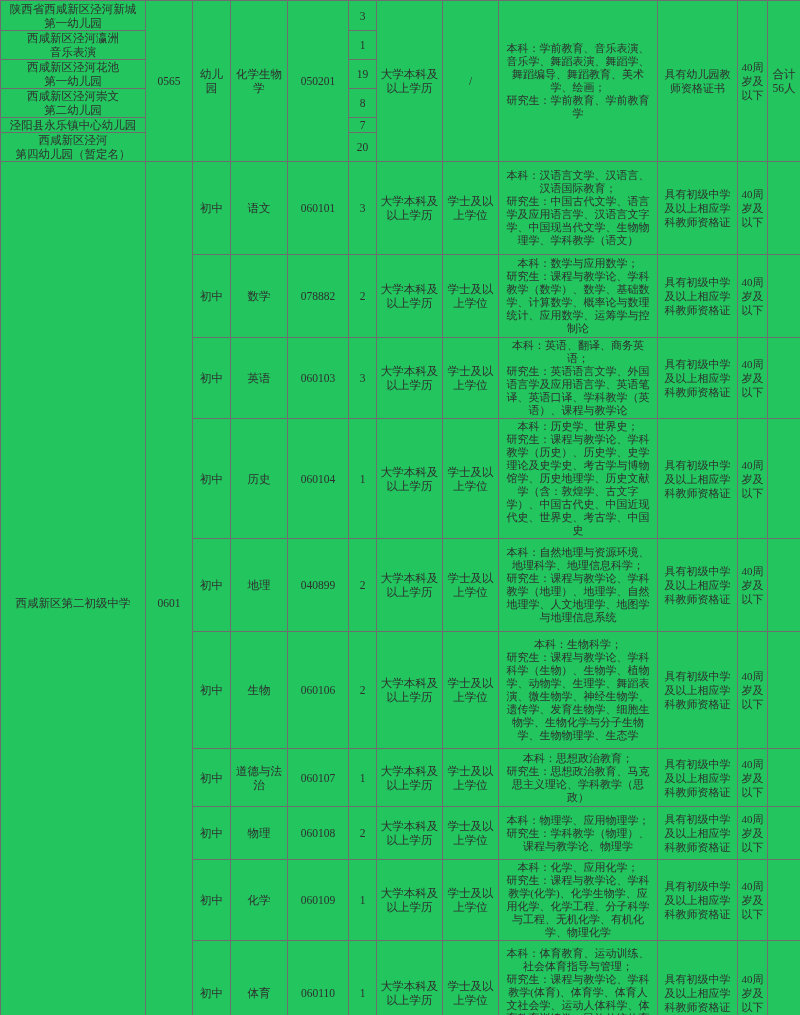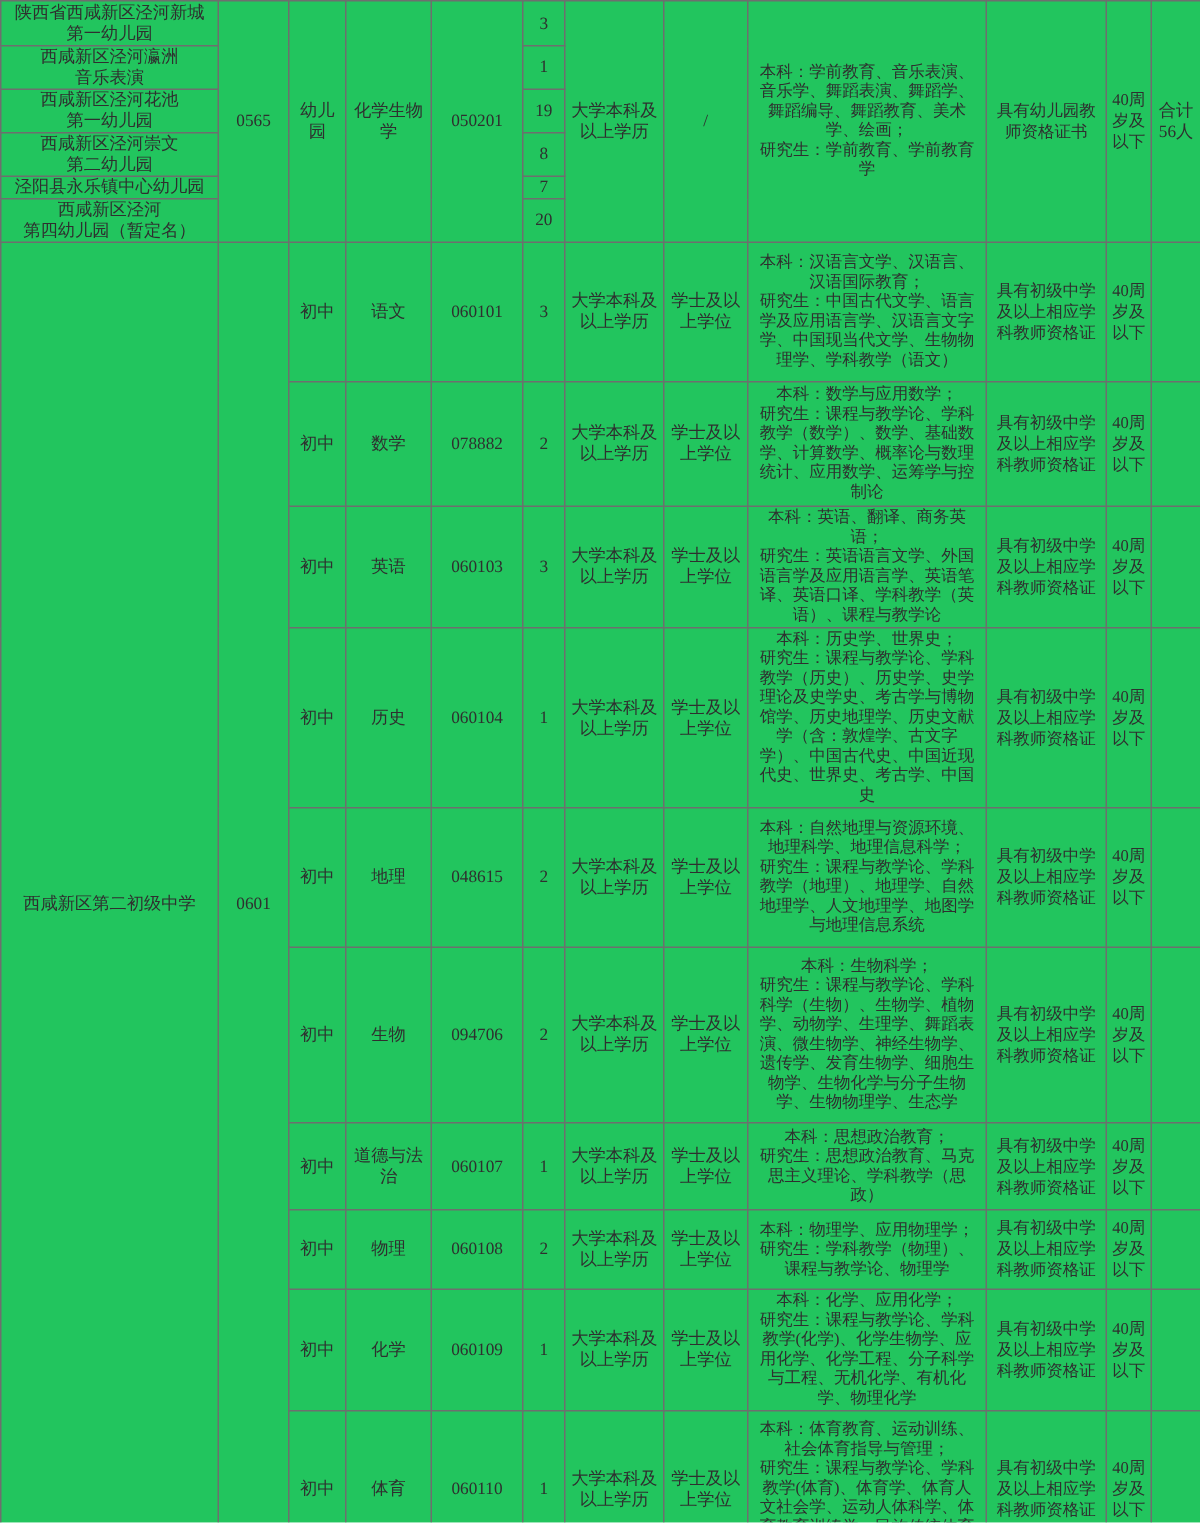--- a/index.html
+++ b/index.html
@@ -182,40 +182,40 @@
 及以上相应学
 科教师资格证</td>
     <td class="smalltxt">40周
 岁及
 以下</td>
     <td></td>
   </tr>
   <tr style="height:93px">
     <td>初中</td>
     <td>地理</td>
-    <td>048615</td>
+    <td>040899</td>
     <td>2</td>
     <td>大学本科及
 以上学历</td>
     <td>学士及以
 上学位</td>
     <td class="majors">本科：自然地理与资源环境、地理科学、地理信息科学；
 研究生：课程与教学论、学科教学（地理）、地理学、自然地理学、人文地理学、地图学与地理信息系统</td>
     <td class="smalltxt">具有初级中学
 及以上相应学
 科教师资格证</td>
     <td class="smalltxt">40周
 岁及
 以下</td>
     <td></td>
   </tr>
   <tr style="height:117px">
     <td>初中</td>
     <td>生物</td>
-    <td>094706</td>
+    <td>060106</td>
     <td>2</td>
     <td>大学本科及
 以上学历</td>
     <td>学士及以
 上学位</td>
     <td class="majors">本科：生物科学；
 研究生：课程与教学论、学科科学（生物）、生物学、植物学、动物学、生理学、舞蹈表演、微生物学、神经生物学、遗传学、发育生物学、细胞生物学、生物化学与分子生物学、生物物理学、生态学</td>
     <td class="smalltxt">具有初级中学
 及以上相应学
 科教师资格证</td>

